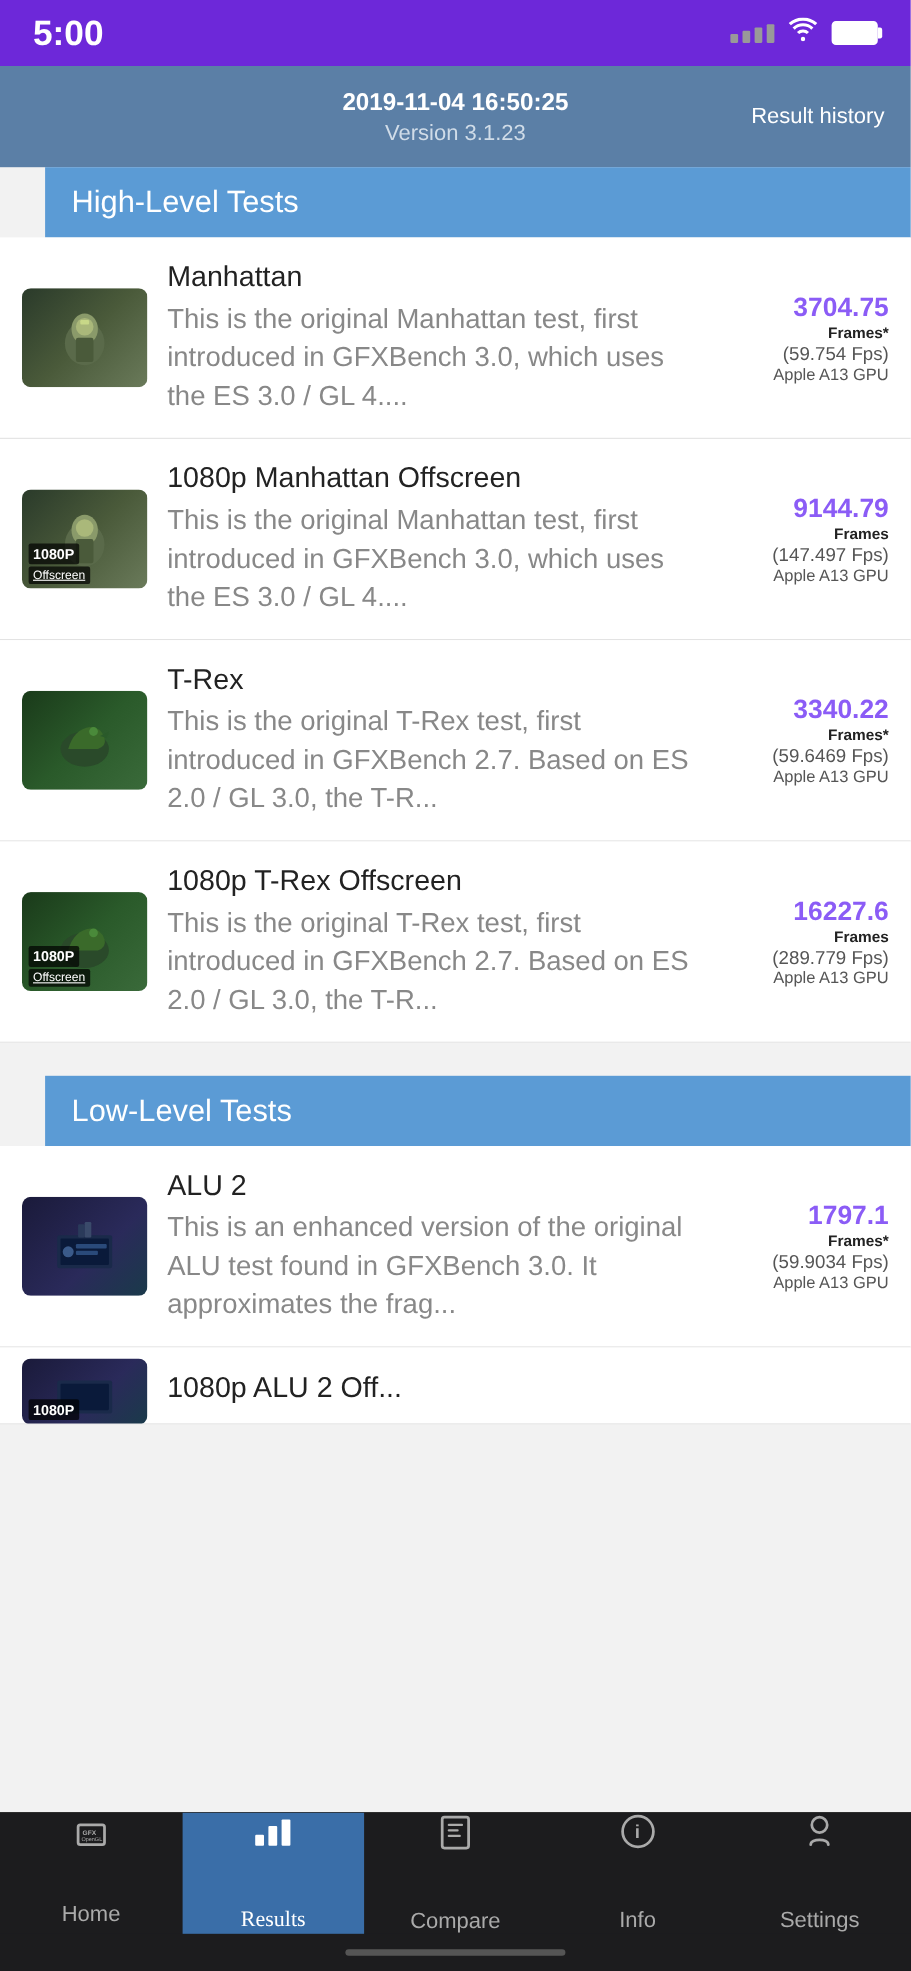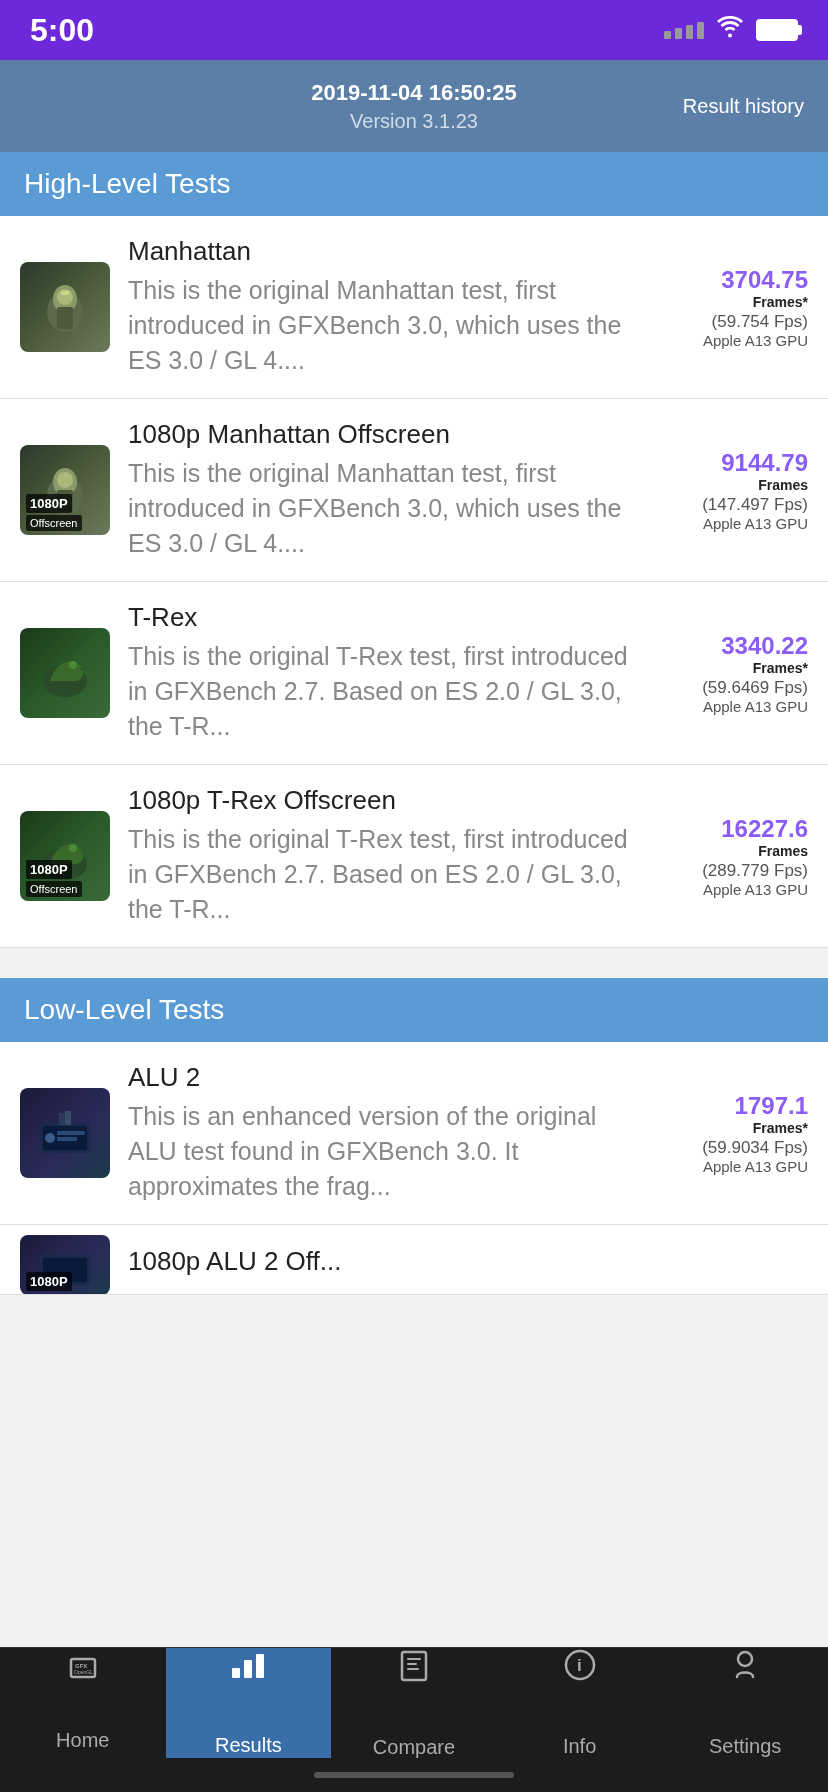--- a/index.html
+++ b/index.html
@@ -95,41 +95,42 @@
       cursor: pointer;
       white-space: nowrap;
       text-align: right;
       min-width: 160px;
     }
 
     
     .section-header {
       background: #5b9bd5;
       padding: 16px 24px;
+      margin-left: 41px;
     }
     .section-title {
       color: #fff;
       font-size: 28px;
       font-weight: 400;
     }
 
     
     .test-list {
       background: #fff;
     }
     .test-item {
       display: flex;
       align-items: center;
       padding: 20px 20px;
       border-bottom: 1px solid #e0e0e0;
       background: #fff;
       gap: 18px;
     }
     .test-thumb {
-      width: 90px;
+      width: 114px;
       height: 90px;
       border-radius: 8px;
       overflow: hidden;
       flex-shrink: 0;
       position: relative;
       background: #333;
     }
     .thumb-label-overlay {
       position: absolute;
       top: 0; left: 0; right: 0; bottom: 0;
@@ -147,20 +148,21 @@
       padding: 2px 4px;
       border-radius: 2px;
     }
     .thumb-offscreen {
       background: rgba(0,0,0,0.7);
       color: #fff;
       font-size: 11px;
       padding: 2px 4px;
       border-radius: 2px;
       margin-top: 2px;
+      text-decoration: underline;
     }
     .test-info {
       flex: 1;
       min-width: 0;
     }
     .test-name {
       color: #222;
       font-size: 26px;
       font-weight: 500;
       margin-bottom: 6px;
@@ -237,20 +239,21 @@
       flex-direction: column;
       align-items: center;
       justify-content: center;
       gap: 6px;
       cursor: pointer;
       background: transparent;
       border: none;
     }
     .nav-item.active {
       background: #3a6ea8;
+      font-family: Liberation Serif, serif;
     }
     .nav-icon {
       font-size: 32px;
       color: #aaa;
     }
     .nav-item.active .nav-icon {
       color: #fff;
     }
     .nav-label {
       font-size: 20px;

